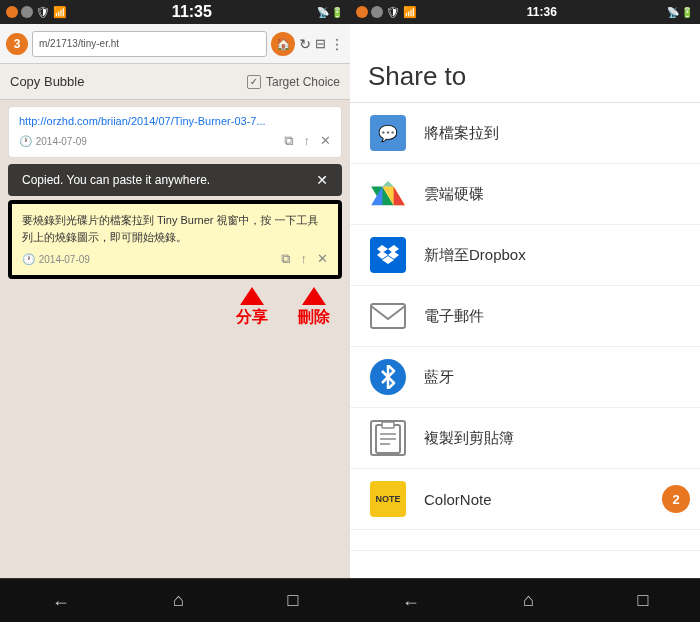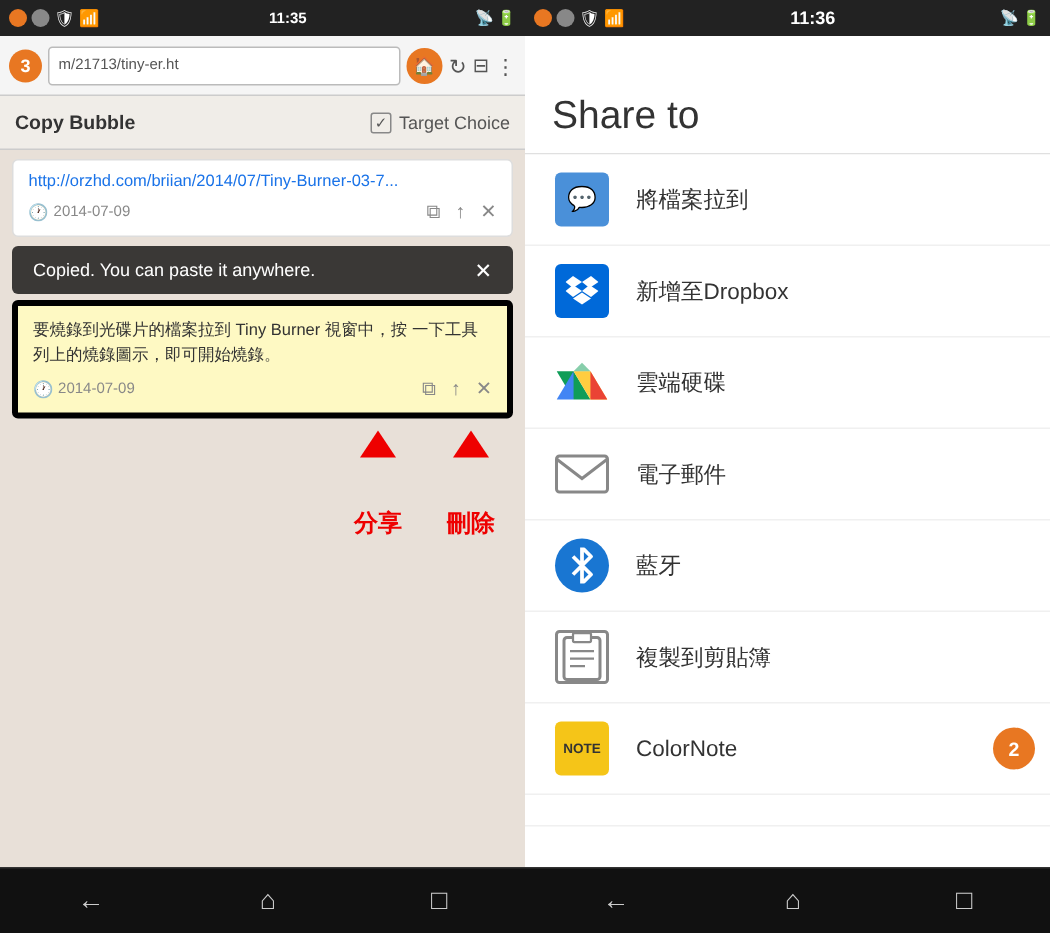--- a/index.html
+++ b/index.html
@@ -105,21 +105,21 @@
       border-bottom: 1px solid #ccc;
       display: flex;
       align-items: center;
       justify-content: space-between;
       padding: 0 10px;
     }
 
     .copy-bubble-title {
       font-size: 13px;
       color: #333;
-      font-weight: 700;
+      font-weight: 400;
     }
 
     .multiple-choice {
       display: flex;
       align-items: center;
       gap: 5px;
       font-size: 12px;
       color: #555;
     }
 
@@ -220,21 +220,20 @@
       height: 0;
       border-left: 12px solid transparent;
       border-right: 12px solid transparent;
       border-bottom: 18px solid #e00;
     }
 
     .annotation-label {
       font-size: 16px;
       color: #e00;
       font-weight: bold;
-      margin-top: 32px;
     }
 
     .nav-bar-left {
       height: 44px;
       background: #111;
       display: flex;
       align-items: center;
       justify-content: space-around;
       border-top: 1px solid #333;
     }
@@ -406,21 +405,21 @@
 
 <div class="left-panel">
 
   <div class="status-bar-left">
     <div class="status-icons-left">
       <span style="width:12px;height:12px;background:#e87722;border-radius:50%;display:inline-block;"></span>
       <span style="width:12px;height:12px;background:#888;border-radius:50%;display:inline-block;"></span>
       <span style="font-size:11px;">🛡</span>
       <span style="font-size:11px;">📶</span>
     </div>
-    <span style="font-size:10px;font-weight:bold;">11:35</span>
+    <span style="font-size:16px;font-weight:bold;">11:35</span>
     <div style="display:flex;align-items:center;gap:2px;font-size:10px;">
       <span>📡</span>
       <span>🔋</span>
     </div>
   </div>
 
   <div class="browser-bar">
     <div class="browser-badge">
       <span>3</span>
     </div>
@@ -529,52 +528,52 @@
 
     <div class="share-item">
       <div class="share-icon-box">
         <div class="icon-msg">
           <span style="font-size:16px;">💬</span>
         </div>
       </div>
       <span class="share-label">將檔案拉到</span>
     </div>
 
+
+    <div class="share-item">
+      <div class="share-icon-box">
+        <svg class="drive-svg" viewBox="0 0 36 32">
+          <polygon points="18,2 34,30 2,30" fill="none" stroke="#4285F4" stroke-width="0"></polygon>
+          <polygon points="12,28 0,8 12,8 24,28" fill="#0F9D58"></polygon>
+          <polygon points="24,8 36,28 24,28 12,8" fill="#FFCD40"></polygon>
+          <polygon points="12,8 24,8 18,2" fill="#0F9D58" opacity="0.5"></polygon>
+          <polygon points="0,28 12,8 12,28" fill="#4285F4"></polygon>
+          <polygon points="36,28 24,8 24,28" fill="#EA4335"></polygon>
+        </svg>
+      </div>
+      <span class="share-label">雲端硬碟</span>
+    </div>
 
     <div class="share-item">
       <div class="share-icon-box">
         <div class="icon-dropbox">
           <svg width="22" height="20" viewBox="0 0 22 20" fill="#fff">
             <polygon points="5,0 11,4 5,8 0,4"></polygon>
             <polygon points="17,0 22,4 16,8 11,4"></polygon>
             <polygon points="0,10 5,6 11,10 5,14"></polygon>
             <polygon points="16,6 22,10 17,14 11,10"></polygon>
             <polygon points="5,15 11,11 17,15 11,19"></polygon>
           </svg>
         </div>
       </div>
       <span class="share-label">新增至Dropbox</span>
     </div>
 
     <div class="share-item">
       <div class="share-icon-box">
-        <svg class="drive-svg" viewBox="0 0 36 32">
-          <polygon points="18,2 34,30 2,30" fill="none" stroke="#4285F4" stroke-width="0"></polygon>
-          <polygon points="12,28 0,8 12,8 24,28" fill="#0F9D58"></polygon>
-          <polygon points="24,8 36,28 24,28 12,8" fill="#FFCD40"></polygon>
-          <polygon points="12,8 24,8 18,2" fill="#0F9D58" opacity="0.5"></polygon>
-          <polygon points="0,28 12,8 12,28" fill="#4285F4"></polygon>
-          <polygon points="36,28 24,8 24,28" fill="#EA4335"></polygon>
-        </svg>
-      </div>
-      <span class="share-label">雲端硬碟</span>
-    </div>
-
-    <div class="share-item">
-      <div class="share-icon-box">
         <div class="icon-email">
           <svg width="36" height="28" viewBox="0 0 36 28">
             <rect x="1" y="2" width="34" height="24" rx="2" fill="none" stroke="#888" stroke-width="2"></rect>
             <polyline points="1,4 18,17 35,4" fill="none" stroke="#888" stroke-width="2"></polyline>
           </svg>
         </div>
       </div>
       <span class="share-label">電子郵件</span>
     </div>
 

